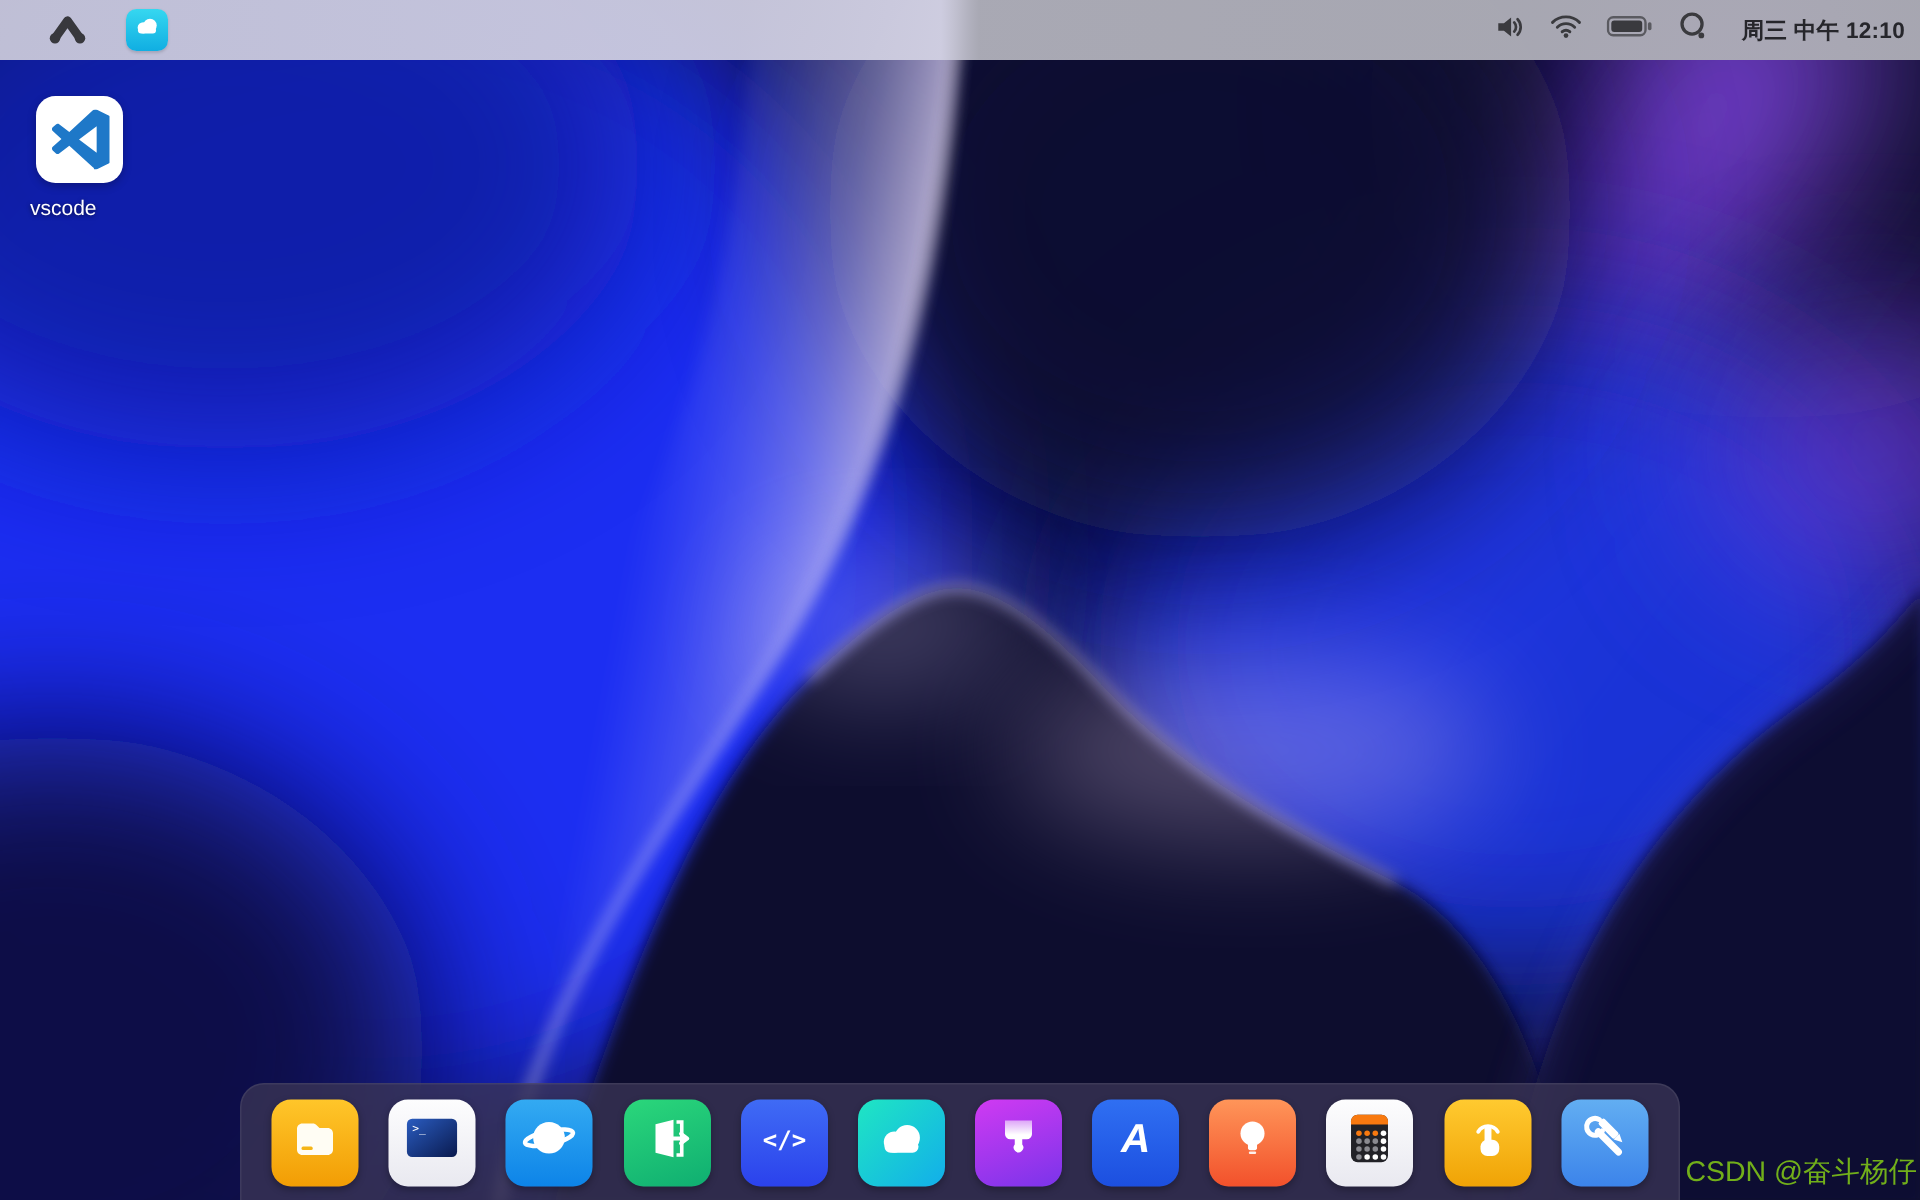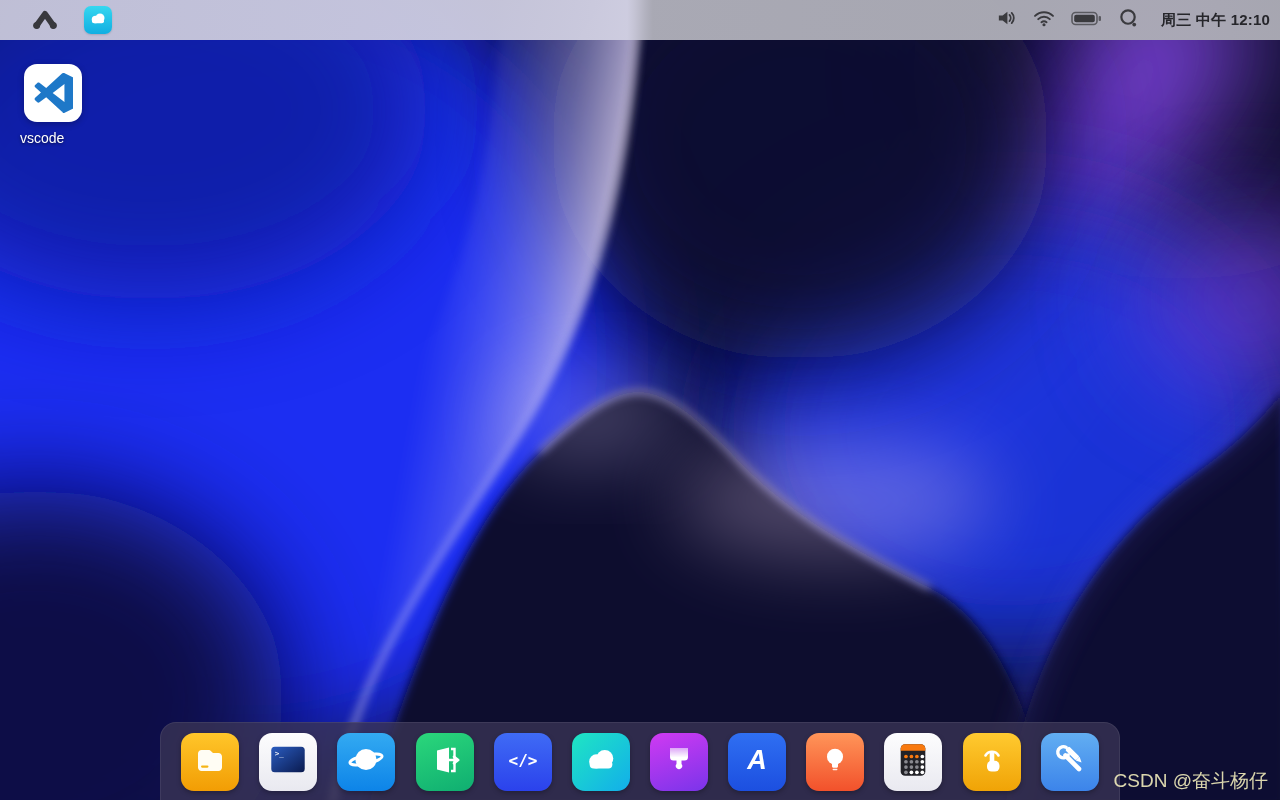--- a/index.html
+++ b/index.html
@@ -57,22 +57,22 @@
   .t-door{background:linear-gradient(160deg,#2bd77b,#0fae71);}
   .t-code{background:linear-gradient(180deg,#3f6bf5,#2b42ec);}
   .t-weather{background:linear-gradient(135deg,#1fe6c3,#12aeea);}
   .t-brush{background:linear-gradient(160deg,#d03af2,#7a34ea);}
   .t-store{background:linear-gradient(180deg,#2f6ff2,#1c4fe0);}
   .t-tips{background:linear-gradient(180deg,#ff9559,#f2512b);}
   .t-touch{background:linear-gradient(180deg,#ffca30,#f0a306);}
   .t-tool{background:linear-gradient(180deg,#62aef2,#3c84ea);}
   
   .watermark{
-    position:absolute;top:768px;right:12px;z-index:25;
-    font-size:19px;color:#fef9c3;opacity:.85;white-space:nowrap;
+    position:absolute;top:768px;right:2px;z-index:25;
+    font-size:19px;color:#84cc16;opacity:.85;white-space:nowrap;
   }
 </style>
 </head>
 <body>
 
 <div class="wallpaper">
 <svg width="1280" height="800" viewBox="0 0 1280 800" preserveAspectRatio="none">
   <defs>
     <filter id="b60" x="-60%" y="-60%" width="220%" height="220%">
           <feGaussianBlur stdDeviation="55"></feGaussianBlur>

